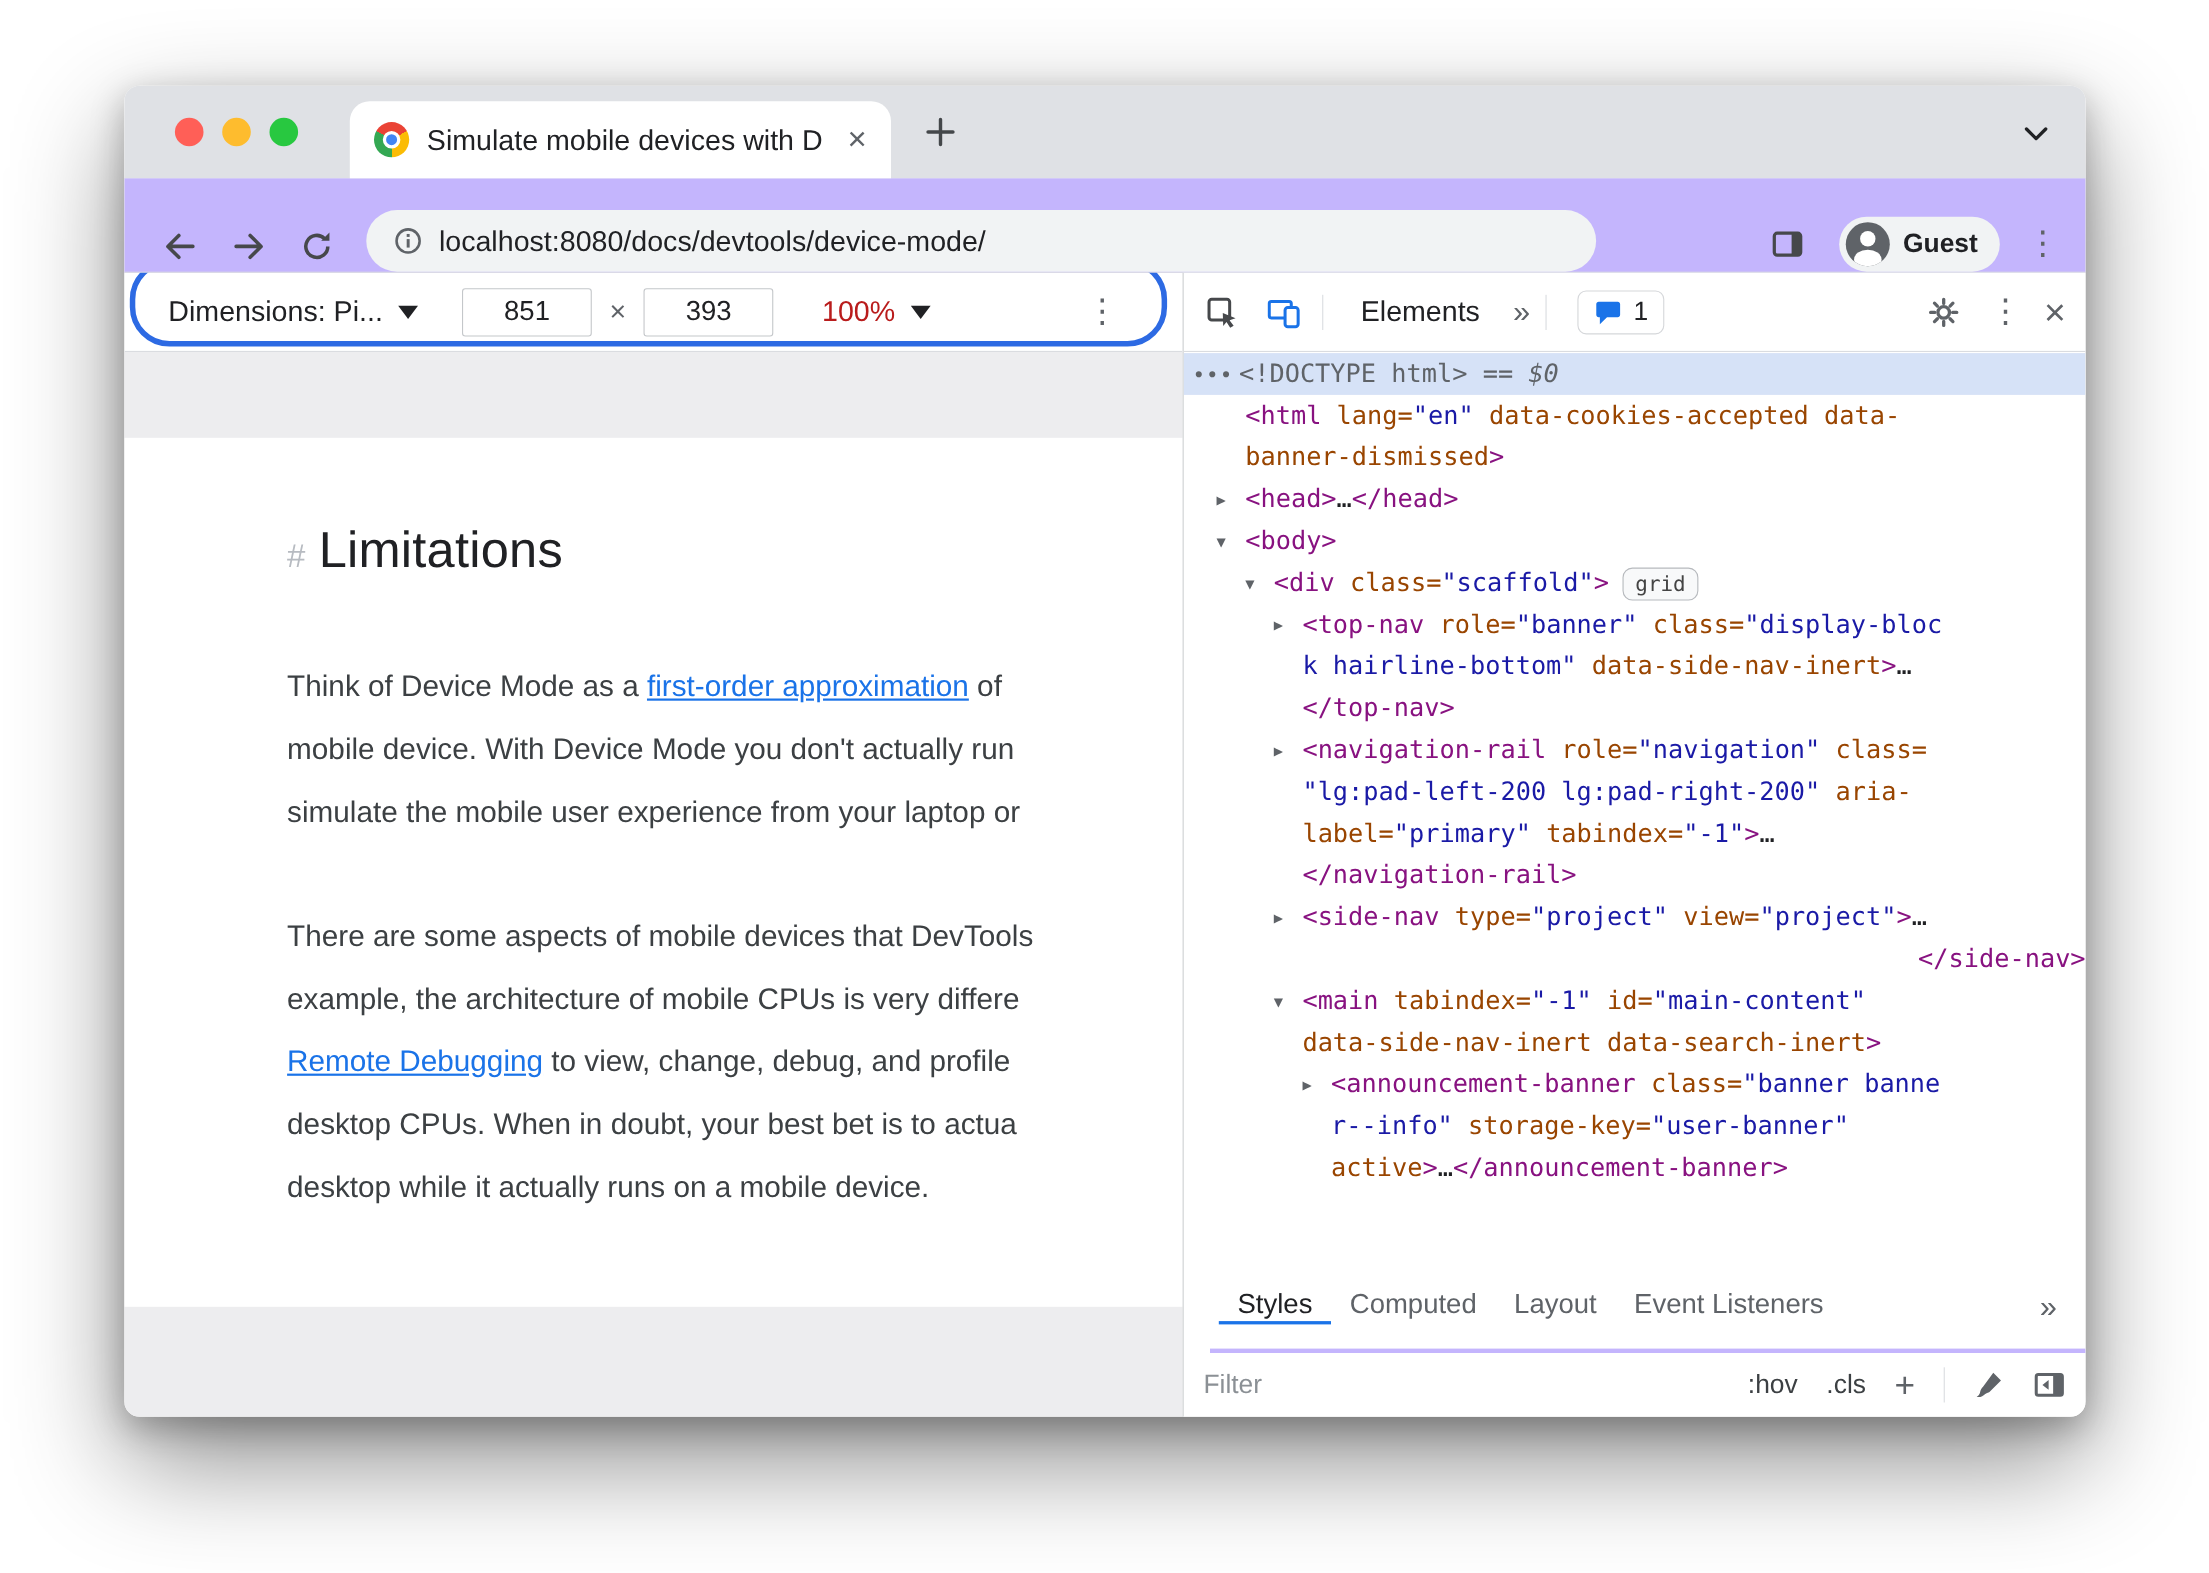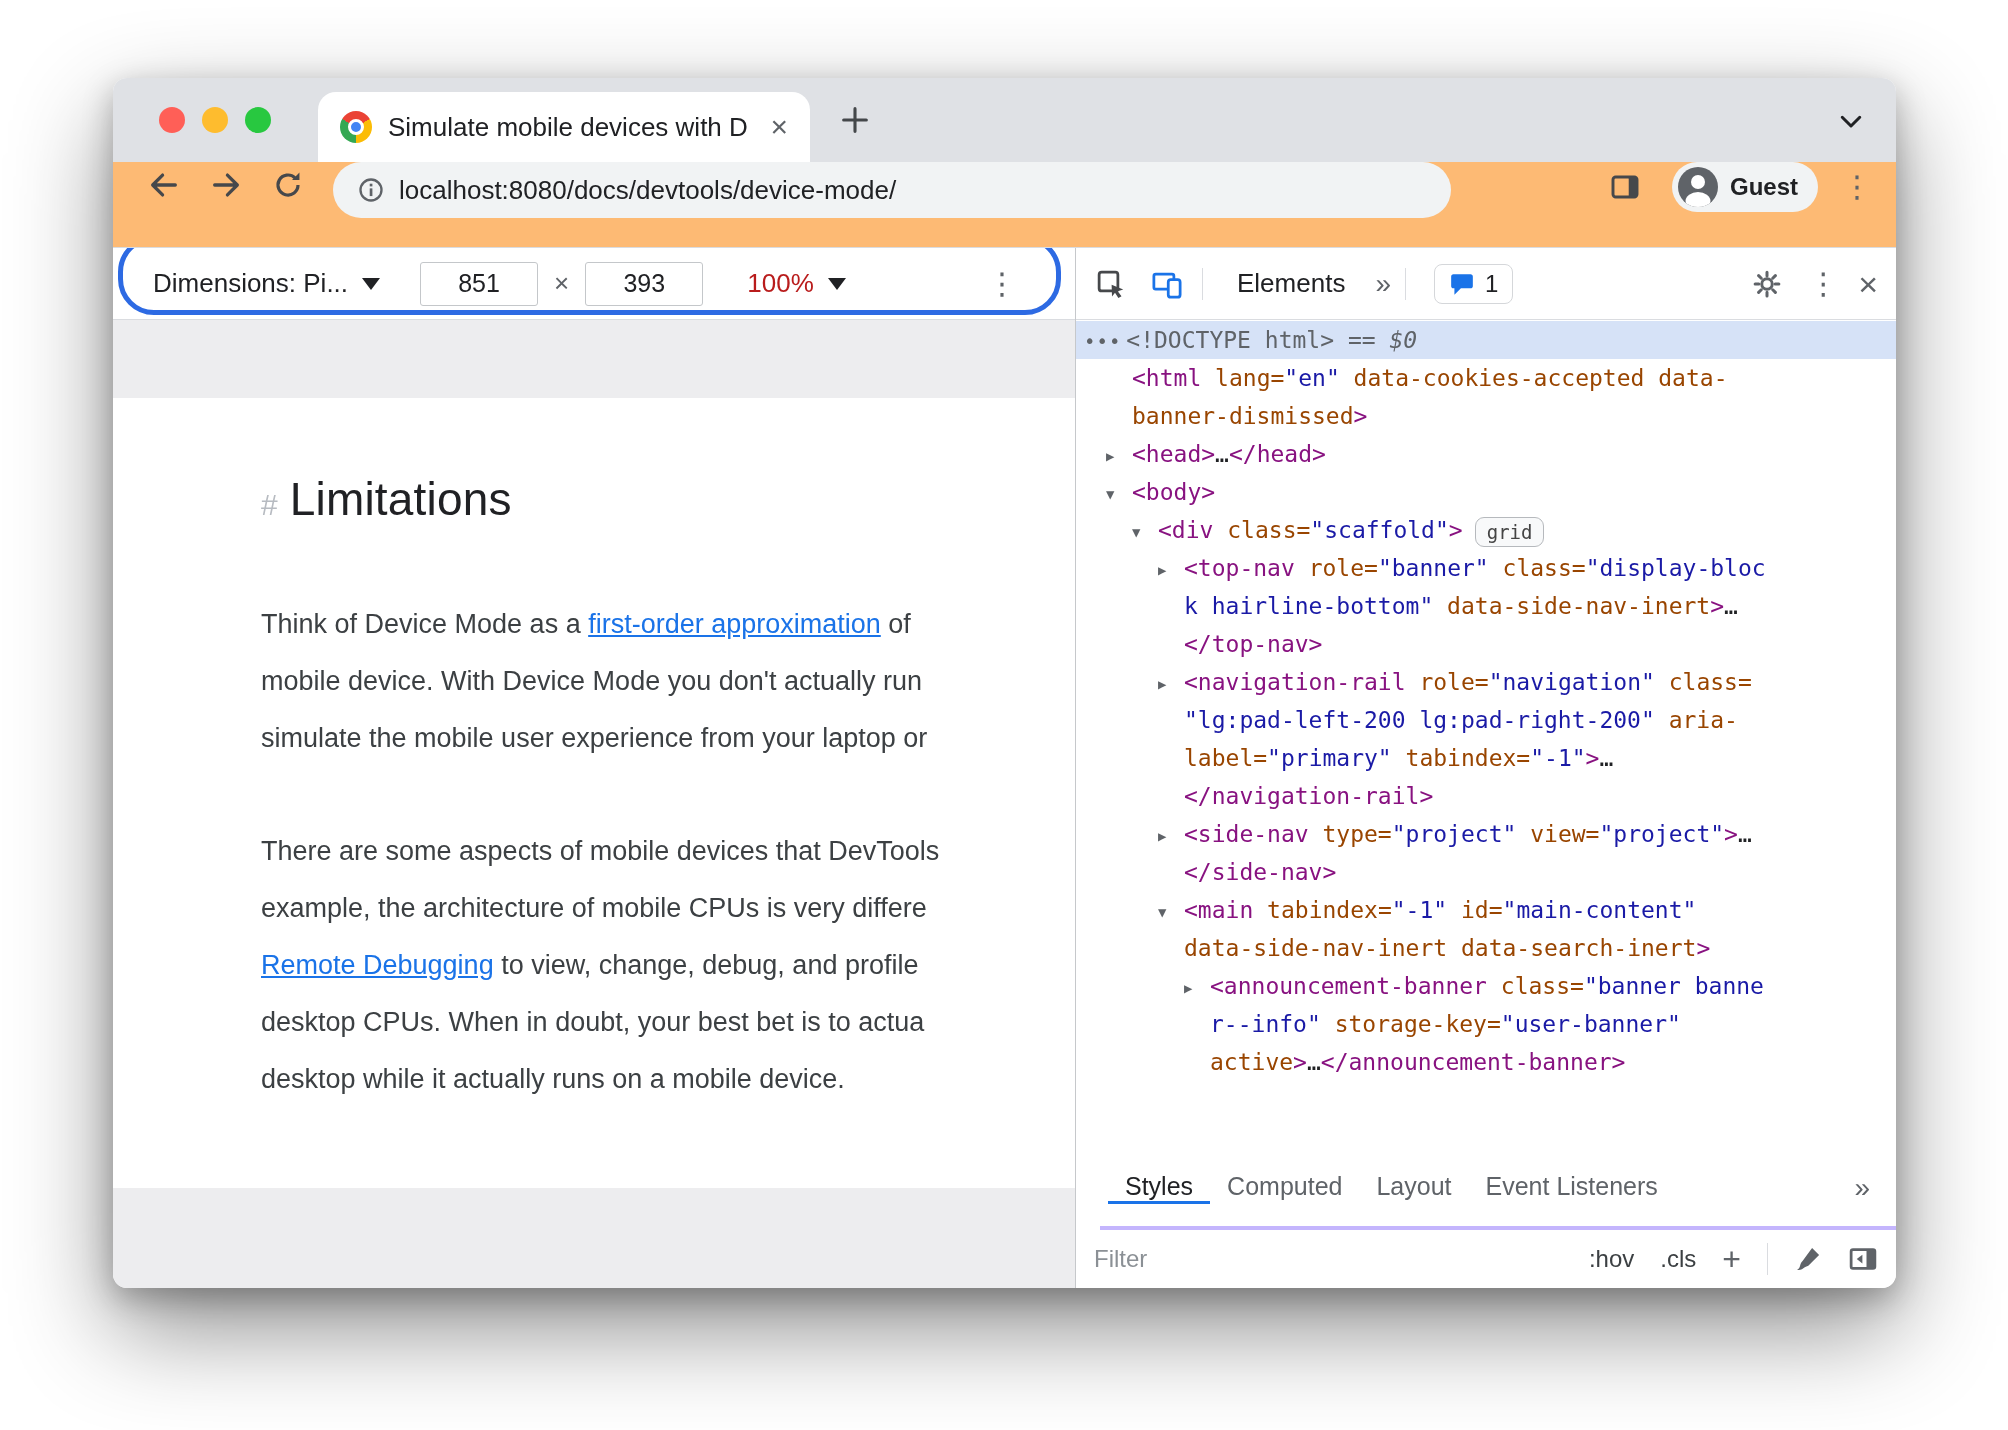--- a/index.html
+++ b/index.html
@@ -20,21 +20,21 @@
          border-radius:18px 18px 0 0; display:flex; align-items:center; padding:0 22px; }
   .cfav { width:32px; height:32px; border-radius:50%; position:relative; flex:none;
           background:conic-gradient(from -60deg, #ea4335 0 33.3%, #fbbc05 0 66.6%, #34a853 0 100%); }
   .cfav::after { content:""; position:absolute; inset:8px; background:#4285f4; border:3px solid #fff; border-radius:50%; }
   .tab-title { margin-left:16px; font-size:26px; color:#202124; white-space:nowrap; overflow:hidden; flex:1; }
   .tab-close { font-size:30px; color:#5f6368; margin-left:10px; line-height:1; }
   .newtab { position:absolute; left:722px; top:22px; width:40px; height:40px; display:flex; align-items:center; justify-content:center; color:#44474a; }
   .win-chev { position:absolute; right:30px; top:28px; color:#202124; }
 
   
-  .navbar { height:86px; background:#fdba74; flex:none; display:flex; align-items:flex-start;
+  .navbar { height:86px; background:#c4b5fd; flex:none; display:flex; align-items:flex-end;
             padding:0 24px 0 28px; border-bottom:1px solid #dadce0; color:#46484b; }
   .nav-btn { width:46px; height:46px; display:flex; align-items:center; justify-content:center; flex:none; }
   .urlbar { margin-left:22px; width:1118px; height:56px; border-radius:28px; background:#f1f3f4;
             display:flex; align-items:center; padding:0 24px; flex:none; }
   .urlbar .url-text { font-size:26px; color:#202124; margin-left:14px; white-space:nowrap; }
   .nav-right { margin-left:auto; display:flex; align-items:center; gap:24px; }
   .guest-chip { display:flex; align-items:center; gap:12px; background:#f1f3f4; border-radius:28px;
                 padding:5px 20px 5px 6px; }
   .avatar { width:40px; height:40px; border-radius:50%; background:#5f6368; overflow:hidden; flex:none; }
   .guest-label { font-size:24px; color:#202124;font-weight:bold; }
@@ -282,21 +282,21 @@
           <div class="tree-row" style="padding-left: 30px;"><span class="arrow">▼</span><span class="tk-t">&lt;body&gt;</span></div>
           <div class="tree-row" style="padding-left: 56px;"><span class="arrow">▼</span><span class="tk-t">&lt;div</span><span class="tk-n"> </span><span class="tk-a">class=</span><span class="tk-v">"scaffold"</span><span class="tk-t">&gt;</span><span class="badge">grid</span></div>
           <div class="tree-row" style="padding-left: 82px;"><span class="arrow">▶</span><span class="tk-t">&lt;top-nav</span><span class="tk-n"> </span><span class="tk-a">role=</span><span class="tk-v">"banner"</span><span class="tk-n"> </span><span class="tk-a">class=</span><span class="tk-v">"display-bloc</span></div>
           <div class="tree-row" style="padding-left: 82px;"><span class="arrow"></span><span class="tk-v">k hairline-bottom"</span><span class="tk-n"> </span><span class="tk-a">data-side-nav-inert</span><span class="tk-t">&gt;</span><span class="tk-d">…</span></div>
           <div class="tree-row" style="padding-left: 82px;"><span class="arrow"></span><span class="tk-t">&lt;/top-nav&gt;</span></div>
           <div class="tree-row" style="padding-left: 82px;"><span class="arrow">▶</span><span class="tk-t">&lt;navigation-rail</span><span class="tk-n"> </span><span class="tk-a">role=</span><span class="tk-v">"navigation"</span><span class="tk-n"> </span><span class="tk-a">class=</span></div>
           <div class="tree-row" style="padding-left: 82px;"><span class="arrow"></span><span class="tk-v">"lg:pad-left-200 lg:pad-right-200"</span><span class="tk-n"> </span><span class="tk-a">aria-</span></div>
           <div class="tree-row" style="padding-left: 82px;"><span class="arrow"></span><span class="tk-a">label=</span><span class="tk-v">"primary"</span><span class="tk-n"> </span><span class="tk-a">tabindex=</span><span class="tk-v">"-1"</span><span class="tk-t">&gt;</span><span class="tk-d">…</span></div>
           <div class="tree-row" style="padding-left: 82px;"><span class="arrow"></span><span class="tk-t">&lt;/navigation-rail&gt;</span></div>
           <div class="tree-row" style="padding-left: 82px;"><span class="arrow">▶</span><span class="tk-t">&lt;side-nav</span><span class="tk-n"> </span><span class="tk-a">type=</span><span class="tk-v">"project"</span><span class="tk-n"> </span><span class="tk-a">view=</span><span class="tk-v">"project"</span><span class="tk-t">&gt;</span><span class="tk-d">…</span></div>
-          <div class="tree-row" style="padding-left: 82px;"><span class="arrow"></span><span class="tk-t">&lt;/side-nav&gt;</span></div>
+          <div class="tree-row" style="padding-left: 82px; text-align: right;"><span class="arrow"></span><span class="tk-t">&lt;/side-nav&gt;</span></div>
           <div class="tree-row" style="padding-left: 82px;"><span class="arrow">▼</span><span class="tk-t">&lt;main</span><span class="tk-n"> </span><span class="tk-a">tabindex=</span><span class="tk-v">"-1"</span><span class="tk-n"> </span><span class="tk-a">id=</span><span class="tk-v">"main-content"</span></div>
           <div class="tree-row" style="padding-left: 82px;"><span class="arrow"></span><span class="tk-a">data-side-nav-inert</span><span class="tk-n"> </span><span class="tk-a">data-search-inert</span><span class="tk-t">&gt;</span></div>
           <div class="tree-row" style="padding-left: 108px;"><span class="arrow">▶</span><span class="tk-t">&lt;announcement-banner</span><span class="tk-n"> </span><span class="tk-a">class=</span><span class="tk-v">"banner banne</span></div>
           <div class="tree-row" style="padding-left: 108px;"><span class="arrow"></span><span class="tk-v">r--info"</span><span class="tk-n"> </span><span class="tk-a">storage-key=</span><span class="tk-v">"user-banner"</span></div>
           <div class="tree-row" style="padding-left: 108px;"><span class="arrow"></span><span class="tk-a">active</span><span class="tk-t">&gt;</span><span class="tk-d">…</span><span class="tk-t">&lt;/announcement-banner&gt;</span></div>
         </div>
 
 
       <div class="dt-styles-tabs">
         <div class="stab active">Styles</div>

